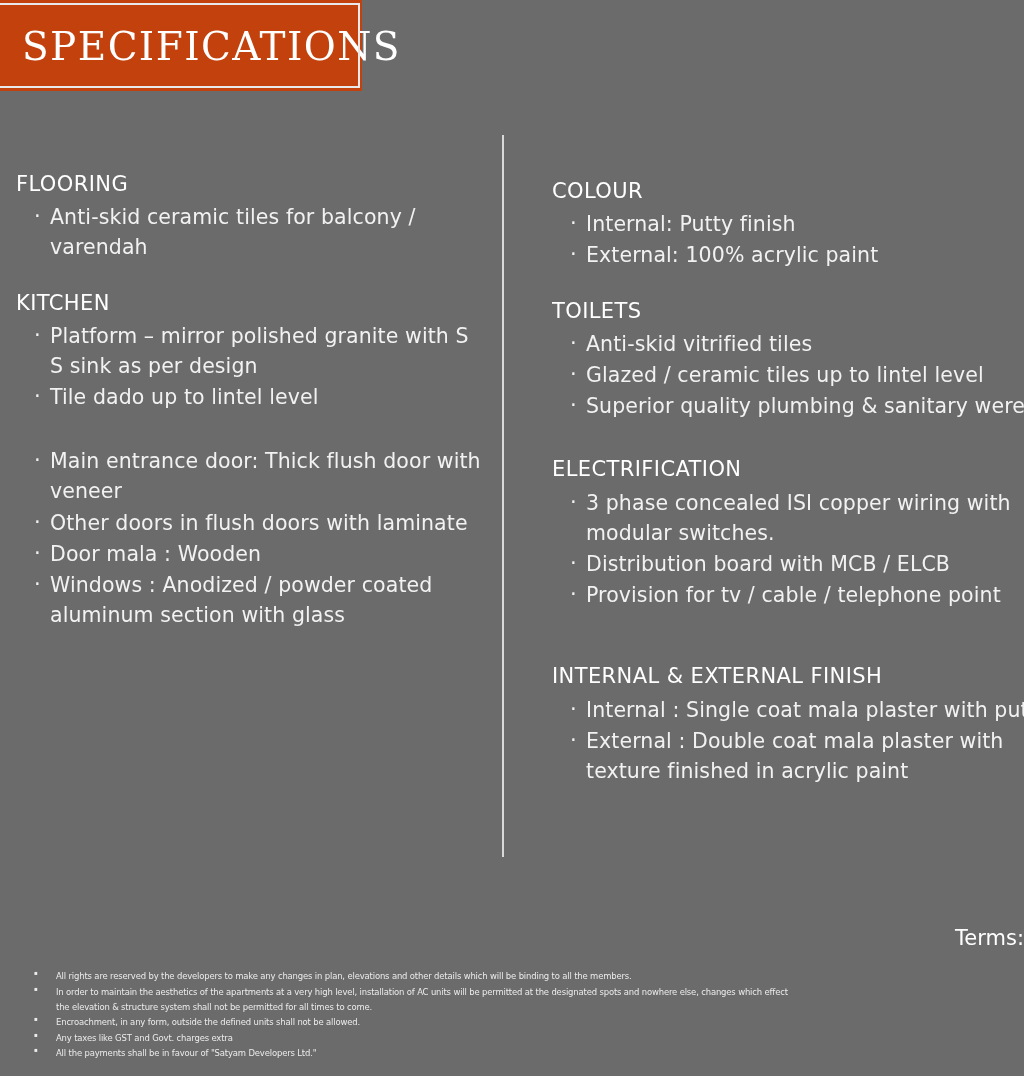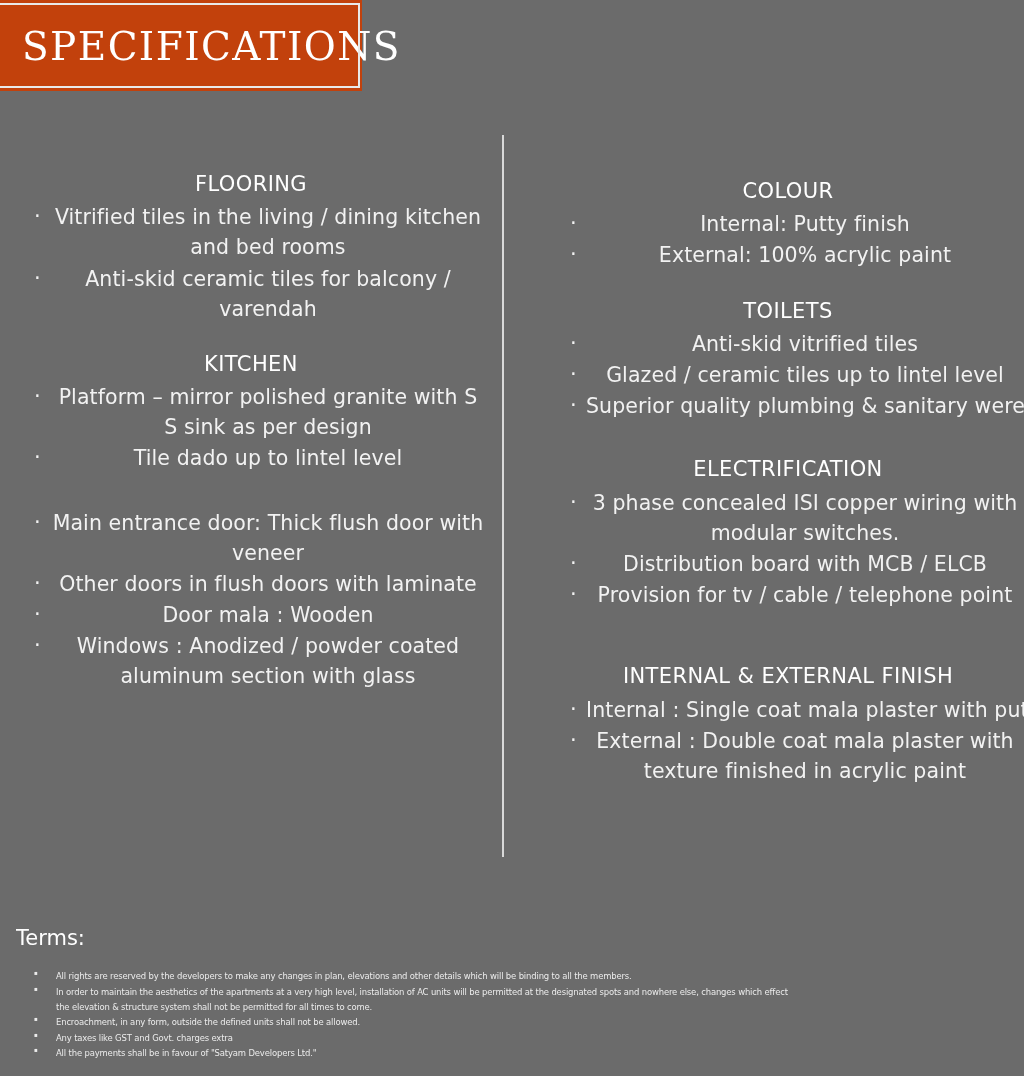--- a/index.html
+++ b/index.html
@@ -56,21 +56,20 @@
     position: absolute;
     left: 0;
     top: 170px;
     width: 1024px;
     height: 700px;
   }
   .col {
     position: absolute;
     top: 0;
     overflow: hidden;
-    text-align: center;
   }
   .col-left {
     left: 16px;
     width: 470px;
   }
   .col-right {
     left: 552px;
     width: 472px;
     top: 7px;
   }
@@ -143,20 +142,21 @@
     left: 16px;
     top: 925px;
     width: 1008px;
     overflow: hidden;
   }
   .terms-title {
     font-size: 21px;
     line-height: 1.3;
     margin: 0 0 9px 0;
     color: #ffffff;
+    text-align: right;
   }
   .terms-list {
     list-style: none;
     margin: 16px;
     padding: 0;
   }
   .terms-list li {
     position: relative;
     padding-left: 24px;
     font-size: 9.4px;
@@ -190,21 +190,20 @@
 
 <div class="divider"></div>
 
 <div class="columns">
 
   <div class="col col-left">
 
     <div class="section">
       <div class="section-title">FLOORING</div>
       <ul class="bullets">
-        <li class="wrap">Vitrified tiles in the living / dining kitchen and bed rooms</li>
         <li class="wrap">Anti-skid ceramic tiles for balcony / varendah</li>
       </ul>
     </div>
 
     <div class="section gap-lg">
       <div class="section-title">KITCHEN</div>
       <ul class="bullets">
         <li class="wrap">Platform – mirror polished granite with S S sink as per design</li>
         <li>Tile dado up to lintel level</li>
       </ul>

